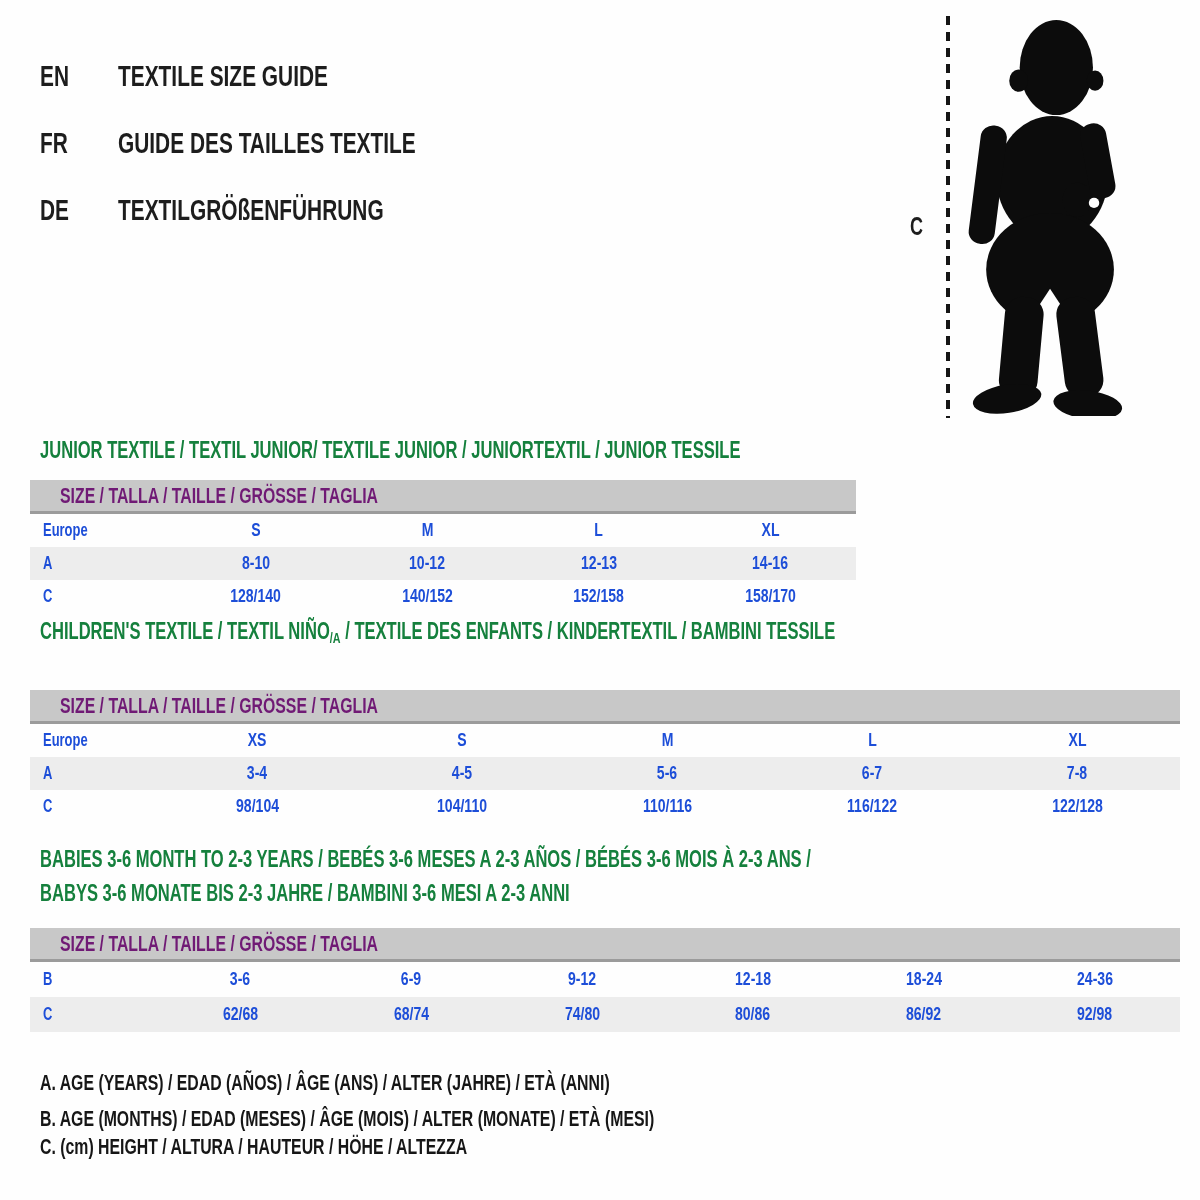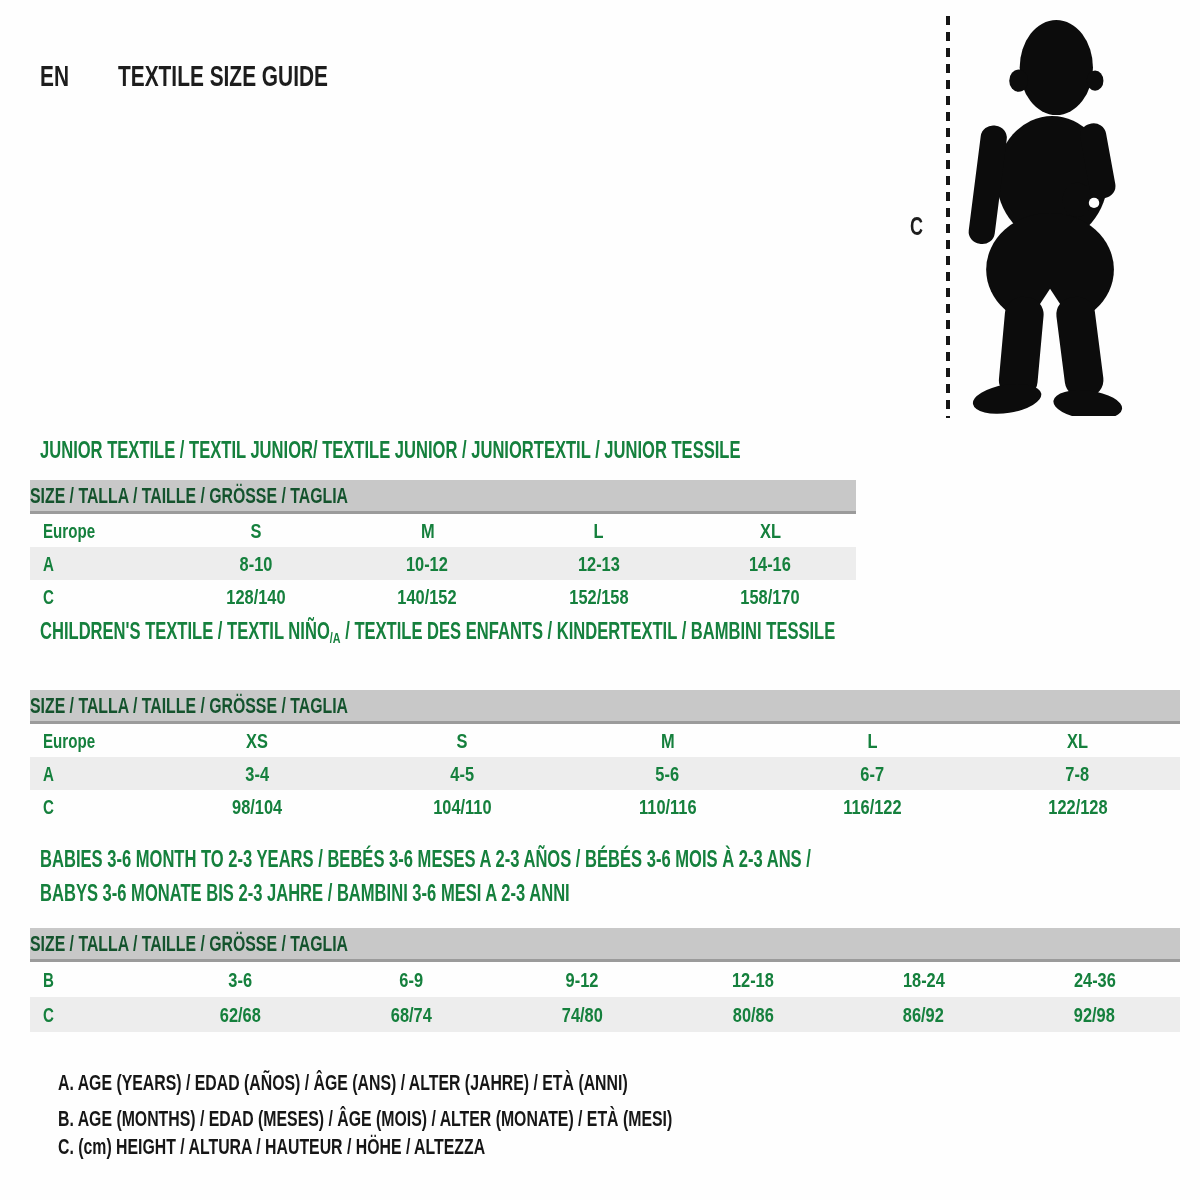--- a/index.html
+++ b/index.html
@@ -19,40 +19,48 @@
   #measure-line{position:absolute;left:946px;top:16px;width:4px;height:402px;
     background:repeating-linear-gradient(to bottom,#151515 0 9px,transparent 9px 16px);}
   #measure-c{position:absolute;left:910px;top:212px;font-size:25px;}
   #baby{position:absolute;left:960px;top:12px;}
   
   .sec-h{position:absolute;left:40px;font-size:23px;color:#15803d;}
   .sub{font-size:15px;vertical-align:-4px;}
   
   .tbl{position:absolute;left:30px;}
   .size-bar{background:#c8c8c8;border-bottom:3px solid #9b9b9b;height:31px;
-    display:flex;align-items:center;padding-left:0;font-size:22px;color:#14532d;box-sizing:content-box;}
-  .trow{display:grid;align-items:center;font-size:21px;color:#15803d;}
+    display:flex;align-items:center;padding-left:30px;font-size:22px;color:#701a75;box-sizing:content-box;}
+  .trow{display:grid;align-items:center;font-size:18px;color:#1d4ed8;}
   .trow.shaded{background:#ededed;}
   .trow .lab{padding-left:13px;}
   .trow .val{text-align:center;}
   .jun .trow{grid-template-columns:140px repeat(4,1fr);height:33px;}
   .chi .trow{grid-template-columns:125px repeat(5,1fr);height:33px;}
   .bab .trow{grid-template-columns:125px repeat(6,1fr);height:35px;}
   
-  .legend-line{position:absolute;left:40px;font-size:22px;color:#161616;margin-left:18px;}
+  .legend-line{position:absolute;left:40px;font-size:22px;color:#161616;}
 </style>
 </head>
 <body>
 
 <div id="stage">
 
   <div id="langs">
     <div class="lang-row">
       <span class="lang-code"><span class="cx">EN</span></span>
       <span class="cx">TEXTILE SIZE GUIDE</span>
+    </div>
+    <div class="lang-row">
+      <span class="lang-code"><span class="cx">FR</span></span>
+      <span class="cx">GUIDE DES TAILLES TEXTILE</span>
+    </div>
+    <div class="lang-row">
+      <span class="lang-code"><span class="cx">DE</span></span>
+      <span class="cx">TEXTILGRÖßENFÜHRUNG</span>
     </div>
   </div>
 
   <div id="measure-line"></div>
   <div id="measure-c"><span class="cx">C</span></div>
   <svg id="baby" width="178" height="404" viewBox="0 0 170 400" preserveAspectRatio="none">
     <g fill="#0c0c0c">
       <ellipse cx="92" cy="55" rx="35" ry="47"></ellipse>
       <ellipse cx="56" cy="68" rx="9" ry="11"></ellipse>
       <ellipse cx="129" cy="68" rx="8" ry="10"></ellipse>

